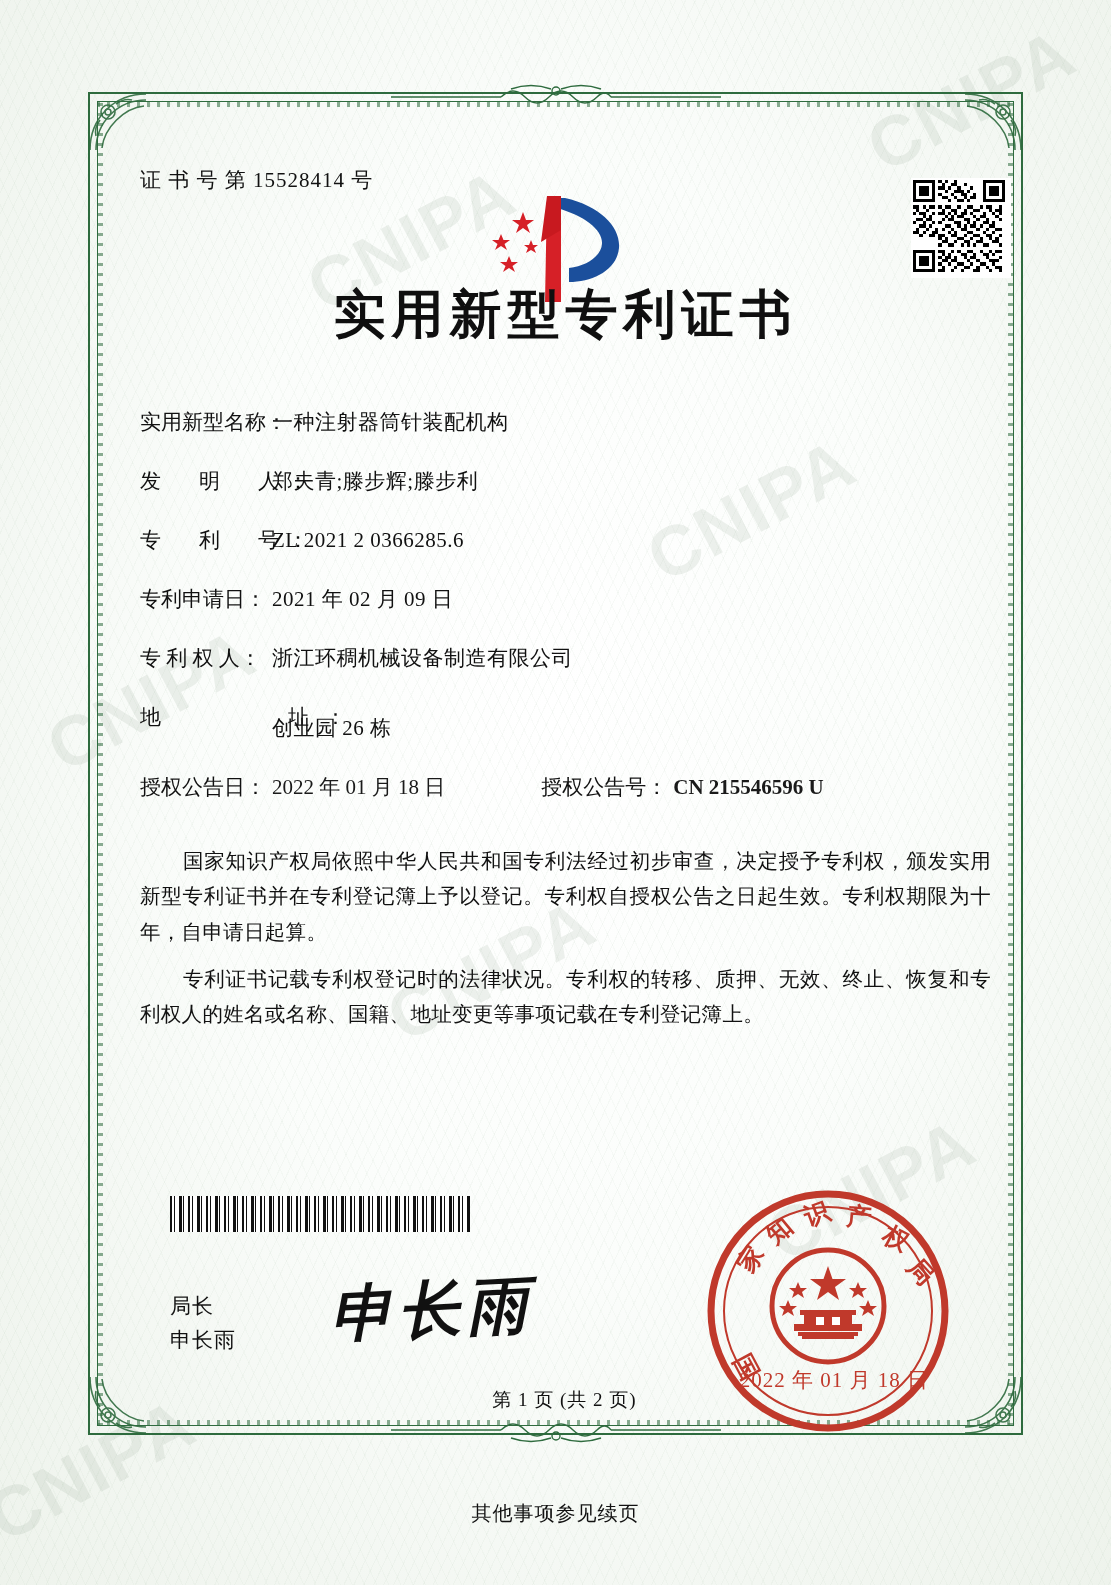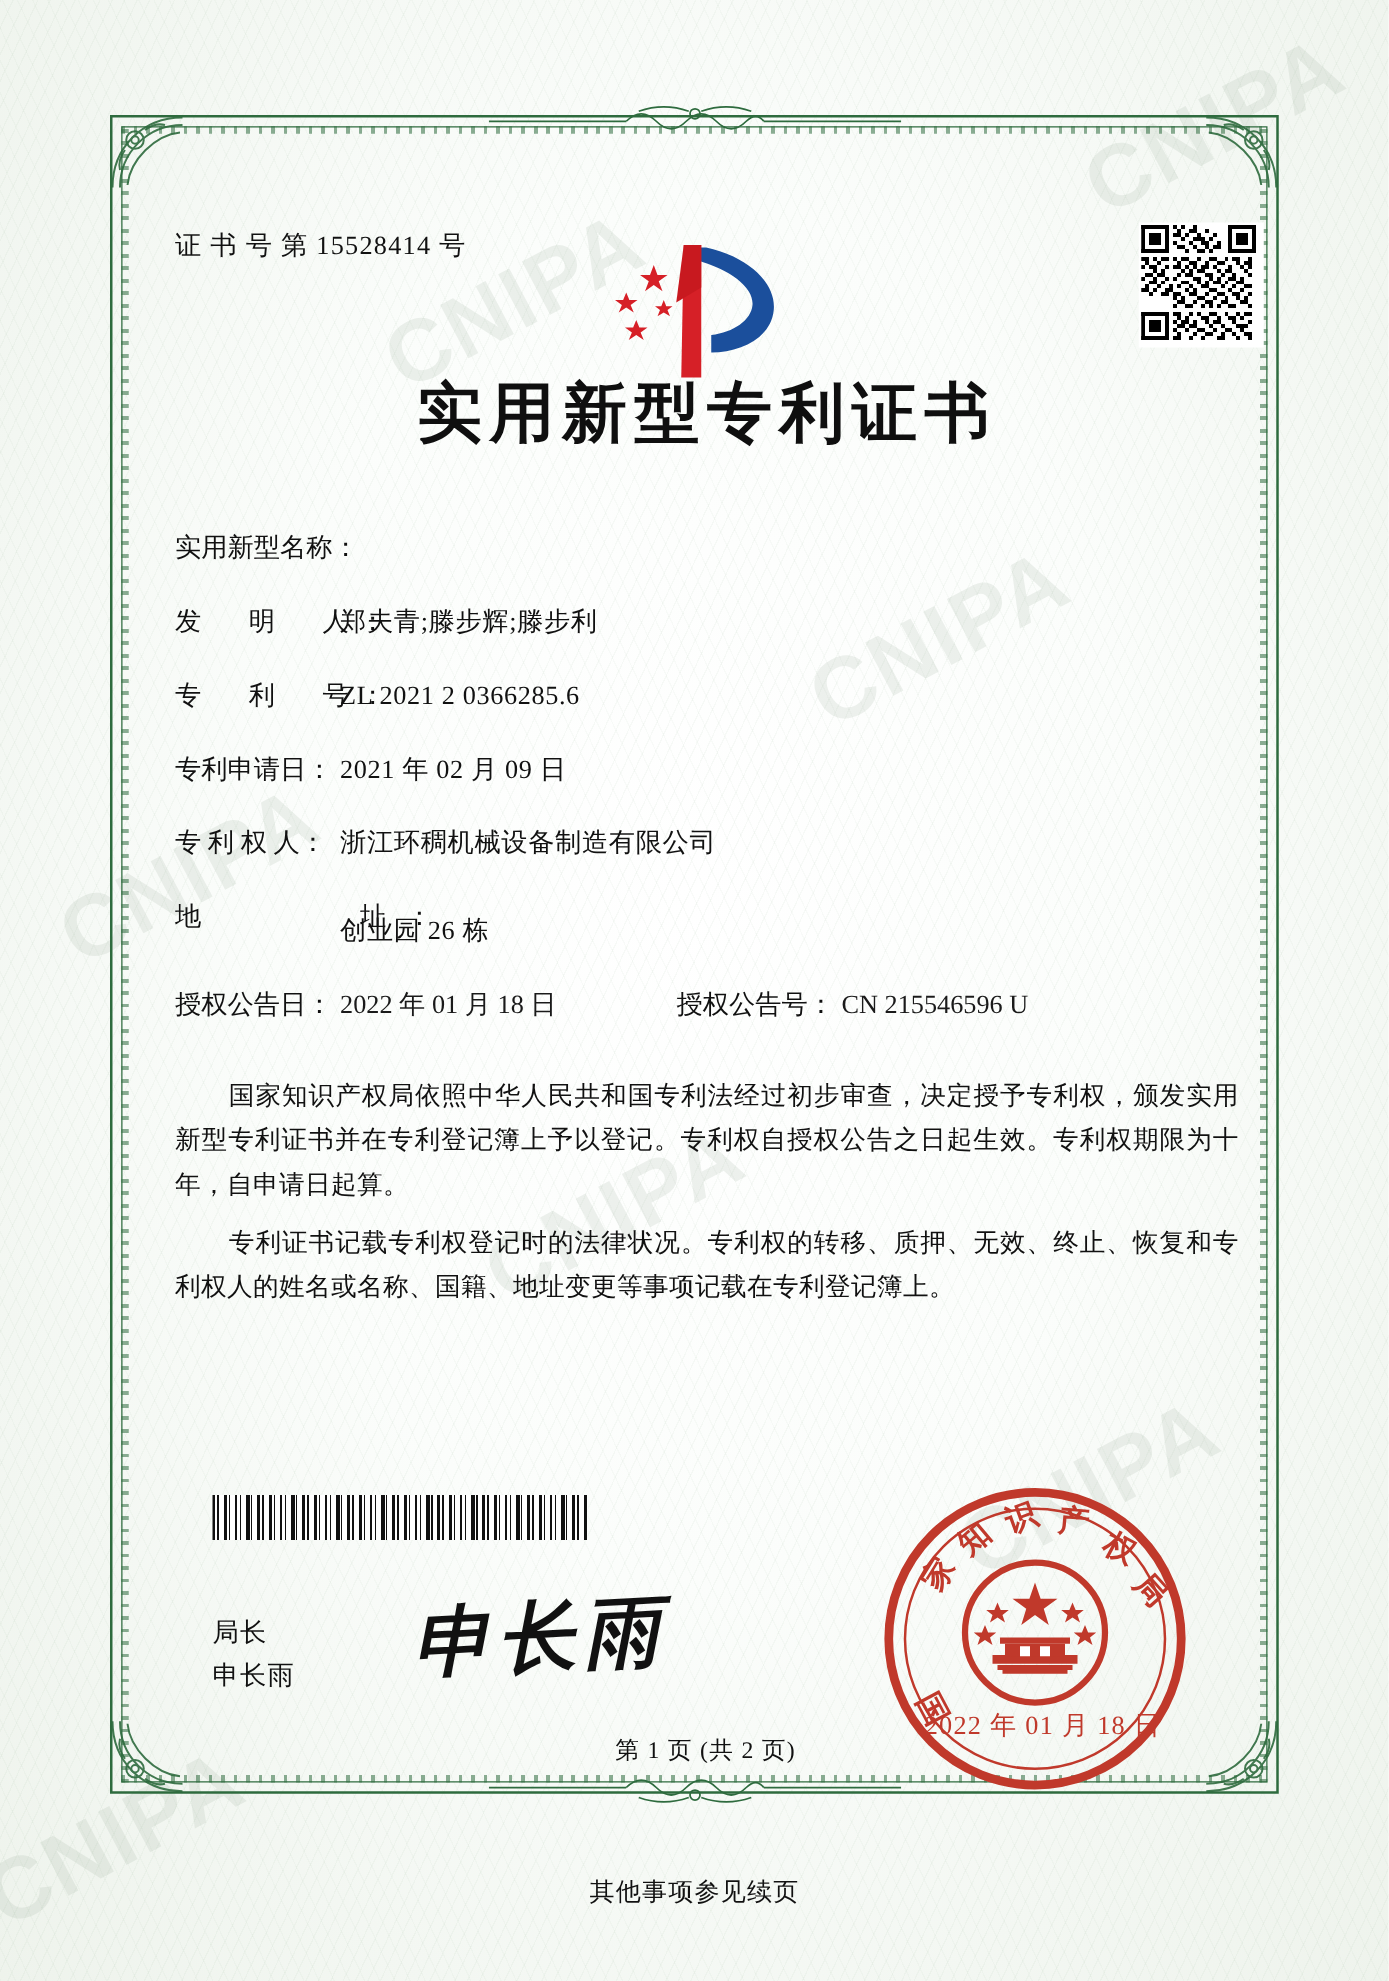--- a/index.html
+++ b/index.html
@@ -70,21 +70,21 @@
   .top-ornament{
     position:absolute;left:50%;top:84px;transform:translateX(-50%);
     width:330px;height:26px;color:#2e6b3e;
   }
   .bottom-ornament{
     position:absolute;left:50%;bottom:142px;transform:translateX(-50%);
     width:330px;height:26px;color:#2e6b3e;
   }
 
   
-  .content{position:absolute;left:140px;top:152px;right:120px;}
+  .content{position:absolute;left:140px;top:136px;right:120px;}
 
   .cert-no{
     font-size:21px;letter-spacing:1px;color:#111;
     margin-top:30px;
   }
 
   .qr{
     position:absolute;right:100px;top:178px;
     width:96px;height:96px;
     background:#fff;
@@ -478,20 +478,21 @@
 
   <div class="content">
     <div class="cert-no">证 书 号 第 15528414 号</div>
 
     <div class="title">实用新型专利证书</div>
 
     <div class="fields">
 
       <div class="field">
         <div class="f-label">实用新型名称：</div>
+        <div class="f-value">一种注射器筒针装配机构</div>
       </div>
 
       <div class="field">
         <div class="f-label sp2">发　明　人：</div>
         <div class="f-value">郑夫青;滕步辉;滕步利</div>
       </div>
 
       <div class="field">
         <div class="f-label sp2">专　利　号：</div>
         <div class="f-value">ZL 2021 2 0366285.6</div>
@@ -511,21 +512,21 @@
         <div class="f-label sp3">地　　　址：</div>
         <div class="f-value">
           <span class="l2">创业园 26 栋</span>
         </div>
       </div>
 
       <div class="field inline2">
         <div class="f-label">授权公告日：</div>
         <div style="flex:0 0 auto;">2022 年 01 月 18 日</div>
         <div class="f-label2">授权公告号：</div>
-        <div style="flex:0 0 auto;">CN 215546596 U</div>
+        <div style="flex:0 0 auto;font-weight:bold;">CN 215546596 U</div>
       </div>
 
     </div>
 
     <div class="para">
       <p>国家知识产权局依照中华人民共和国专利法经过初步审查，决定授予专利权，颁发实用新型专利证书并在专利登记簿上予以登记。专利权自授权公告之日起生效。专利权期限为十年，自申请日起算。</p>
       <p>专利证书记载专利权登记时的法律状况。专利权的转移、质押、无效、终止、恢复和专利权人的姓名或名称、国籍、地址变更等事项记载在专利登记簿上。</p>
     </div>
   </div>
 

